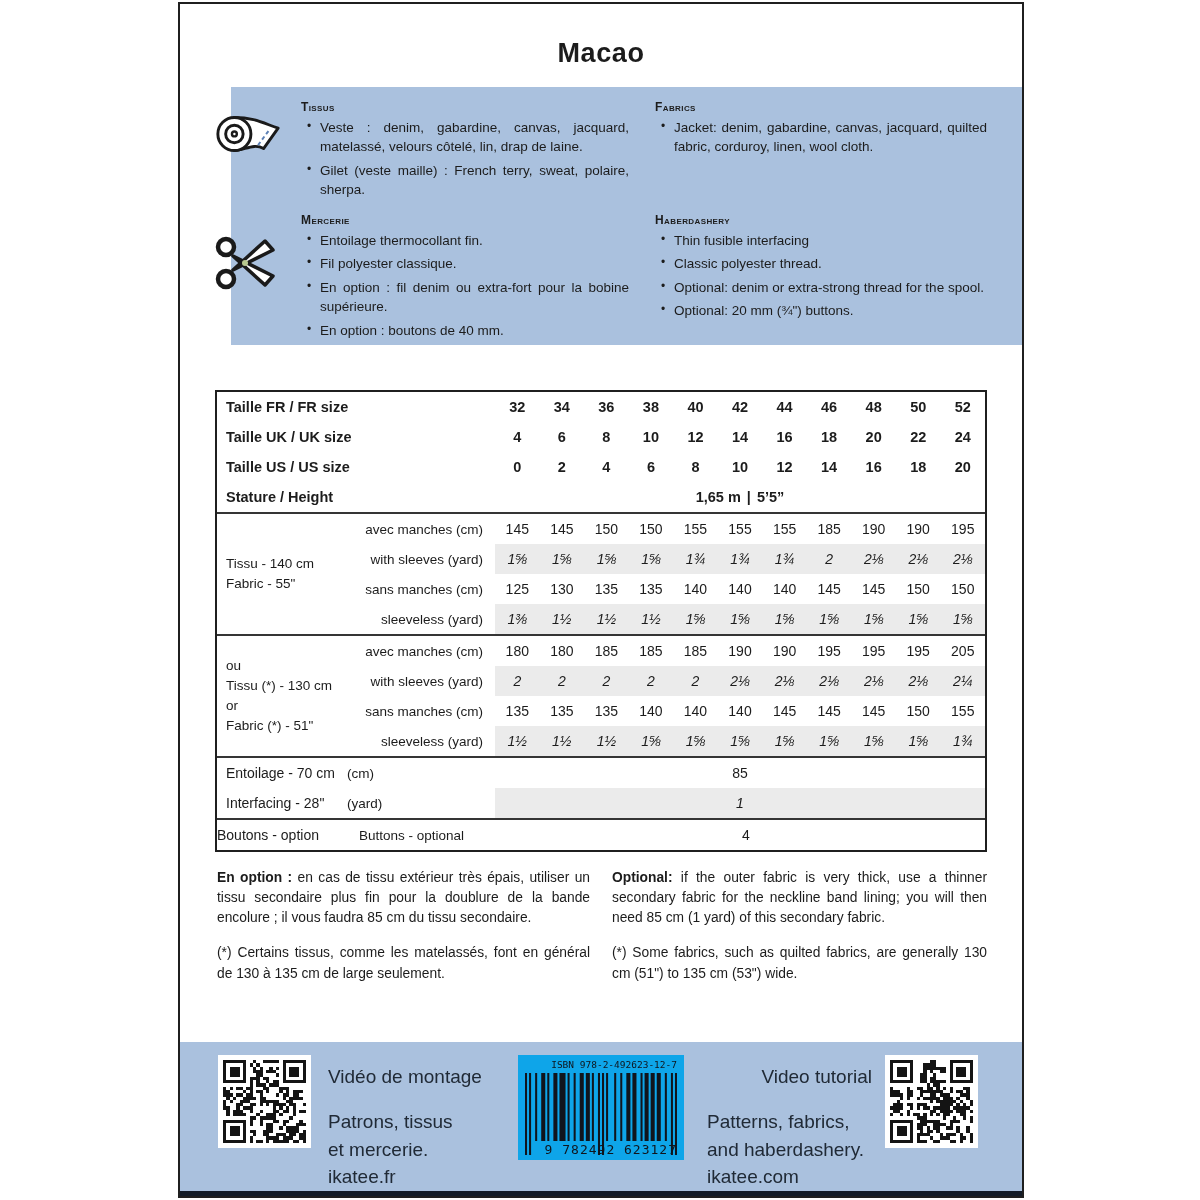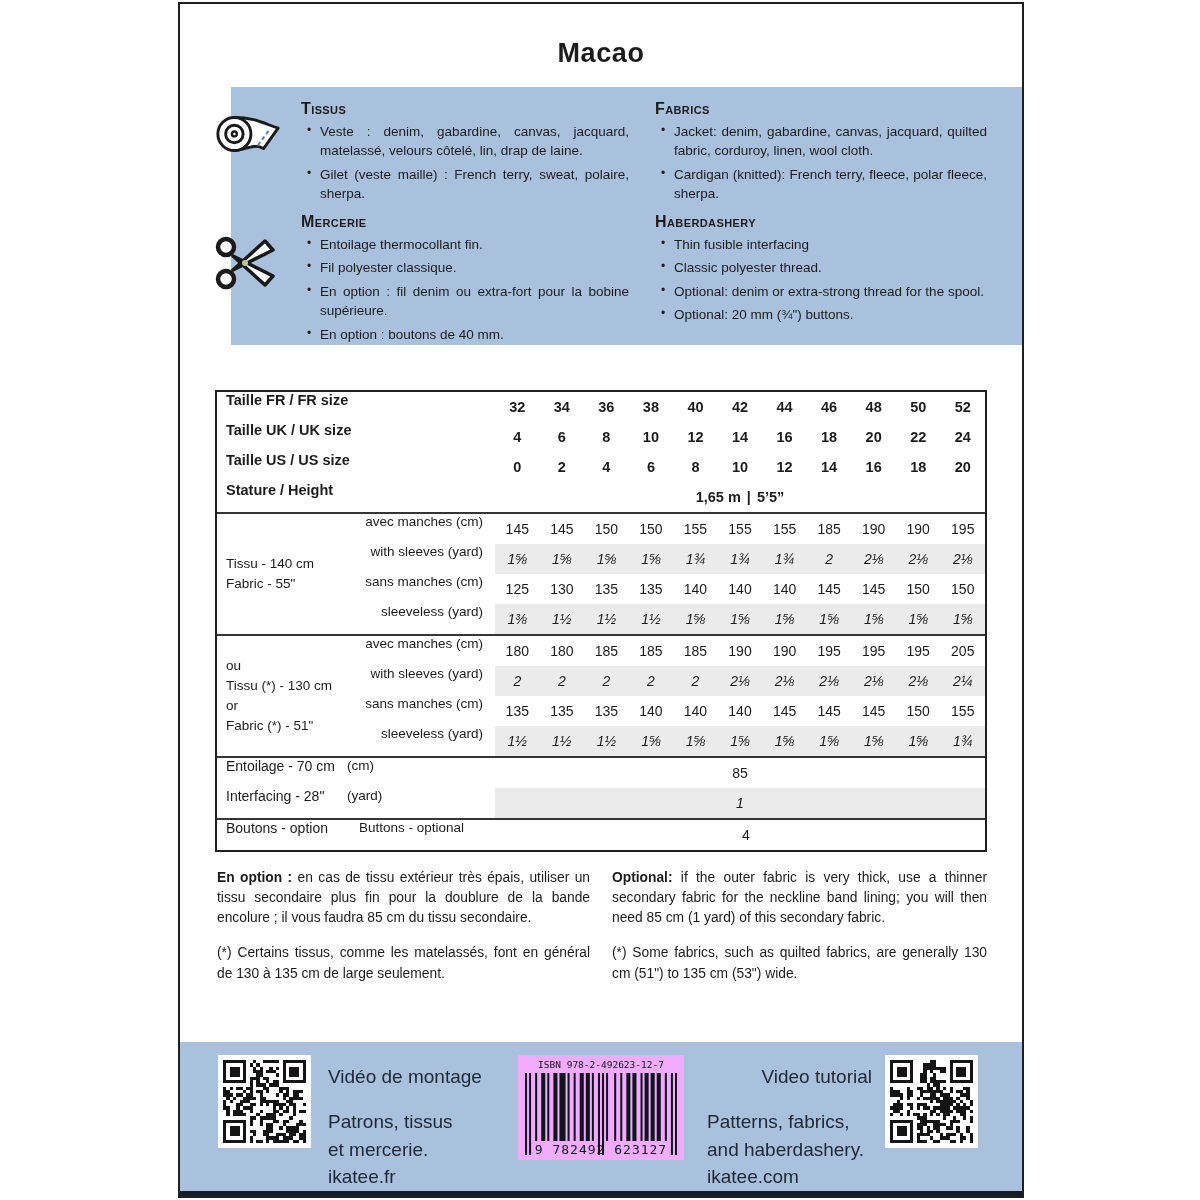--- a/index.html
+++ b/index.html
@@ -5,30 +5,30 @@
   html,body{margin:0;padding:0}
   body{width:1200px;height:1200px;overflow:hidden;background:#fff;position:relative;
        font-family:"Liberation Sans",sans-serif;color:#1c1c1c;}
   .page{position:absolute;left:178px;top:2px;width:846px;height:1196px;
         border:2px solid #1f1f1f;box-sizing:border-box;background:#fff}
   .title{position:absolute;top:34px;left:0;width:100%;text-align:center;
          font-size:27px;font-weight:bold;letter-spacing:.6px}
   
   .panel{position:absolute;left:51px;top:83px;right:0;height:258px;background:var(--blue)}
   .sec{position:absolute;width:332px}
-  .sec h3{margin:0 0 4px;font-size:16px;font-weight:bold;font-variant:small-caps;letter-spacing:.4px}
+  .sec h3{margin:0 0 4px;font-size:12px;font-weight:bold;font-variant:small-caps;letter-spacing:.4px}
   .blist{list-style:none;margin:0;padding:0;font-size:13.5px;line-height:1.44;text-align:justify}
   .blist li{position:relative;padding-left:15px;margin:4px}
   .blist li::before{content:"•";position:absolute;left:2px;top:0;font-size:12px}
   .en,.it{}
   .icon{position:absolute}
   
   .sizetable{position:absolute;left:35px;top:386px;width:772px;border:2px solid #1f1f1f;
              box-sizing:border-box;font-size:14px;background:#fff}
-  .trow{display:flex;height:30px;}
+  .trow{display:flex;height:30px;align-items:center}
   .hdr{font-weight:bold;font-size:14.5px}
   .lclong{width:278px;padding-left:9px;box-sizing:border-box;white-space:nowrap}
   .lc1{width:128px;box-sizing:border-box;flex:none}
   .lc2{width:150px;box-sizing:border-box;flex:none;text-align:right;padding-right:12px;font-size:13.5px}
   .lc2.left{text-align:left;padding-left:2px;padding-right:0}
   .vals{flex:1;display:flex;height:100%;align-items:center}
   .vals.shaded{background:var(--stripe)}
   .vals.shaded .v{font-style:italic}
   .v{flex:1;text-align:center}
   .center-val{flex:1;height:100%;display:flex;align-items:center;justify-content:center}
@@ -48,21 +48,21 @@
   .qr{position:absolute;background:#fff;padding:5px;box-sizing:border-box;width:93px;height:93px}
   .qr svg{display:block;width:100%;height:100%}
   #qr-left{left:38px;top:13px}
   #qr-right{right:44px;top:13px}
   .fo-text{position:absolute;font-size:19px;line-height:1.45}
   #fo-left-video{left:148px;top:21px}
   #fo-left-tag{left:148px;top:66px;width:132px}
   #fo-right-video{right:150px;top:21px;text-align:center}
   #fo-right-tag{right:150px;top:66px;width:165px;}
   .barcode-block{position:absolute;left:50%;top:13px;transform:translateX(-50%);
-                 width:152px;background:#f0abfc;padding:4px 7px 3px;text-align:center}
+                 width:152px;background:#0ea5e9;padding:4px 7px 3px;text-align:right}
   .isbn{font-family:"DejaVu Sans Mono",monospace;font-size:9.5px;white-space:nowrap;
         letter-spacing:0;color:#10151d;margin-bottom:3px}
   .bars{width:100%;height:82px;display:block}
   .bdigits{font-family:"DejaVu Sans Mono",monospace;font-size:13px;letter-spacing:1px;
            margin-top:-13px;position:relative;color:#10151d}
 </style>
 </head>
 <body style="--blue: #aac1de; --stripe: #ebebeb; color: rgb(28, 28, 28);">
 
 <div class="page">
@@ -74,21 +74,20 @@
       <h3>Tissus</h3>
       <ul class="blist">
           <li>Veste : denim, gabardine, canvas, jacquard, matelassé, velours côtelé, lin, drap de laine.</li>
           <li>Gilet (veste maille) : French terry, sweat, polaire, sherpa.</li>
         </ul>
     </div>
     <div class="sec en" style="left:424px;top:13px;width:336px">
       <h3>Fabrics</h3>
       <ul class="blist">
           <li>Jacket: denim, gabardine, canvas, jacquard, quilted fabric, corduroy, linen, wool cloth.</li>
-          <li>Cardigan (knitted): French terry, fleece, polar fleece, sherpa.</li>
         </ul>
     </div>
     <div class="sec" style="left:70px;top:126px">
       <h3>Mercerie</h3>
       <ul class="blist">
           <li>Entoilage thermocollant fin.</li>
           <li>Fil polyester classique.</li>
           <li>En option : fil denim ou extra-fort pour la bobine supérieure.</li>
           <li>En option : boutons de 40 mm.</li>
         </ul>
@@ -347,21 +346,21 @@
     </div>
     <div class="trow">
       <div class="lc1 it" style="padding-left:9px">Interfacing - 28"</div>
       <div class="lc2 left it">(yard)</div>
       <div class="center-val shaded">1</div>
     </div>
 
     <div class="sep"></div>
 
     <div class="trow">
-      <div class="lc1" style="padding-left:9px;width:140px">Boutons - option</div>
+      <div class="lc1" style="width:140px">Boutons - option</div>
       <div class="lc2 left it">Buttons - optional</div>
       <div class="center-val">4</div>
     </div>
   </div>
 
   <div class="notes" id="notes-fr">
     <p><b>En option :</b> <span>en cas de tissu extérieur très épais, utiliser un tissu secondaire plus fin pour la doublure de la bande encolure ; il vous faudra 85 cm du tissu secondaire.</span></p>
     <p><span>(*) Certains tissus, comme les matelassés, font en général de 130 à 135 cm de large seulement.</span></p>
   </div>
   <div class="notes" id="notes-en">

